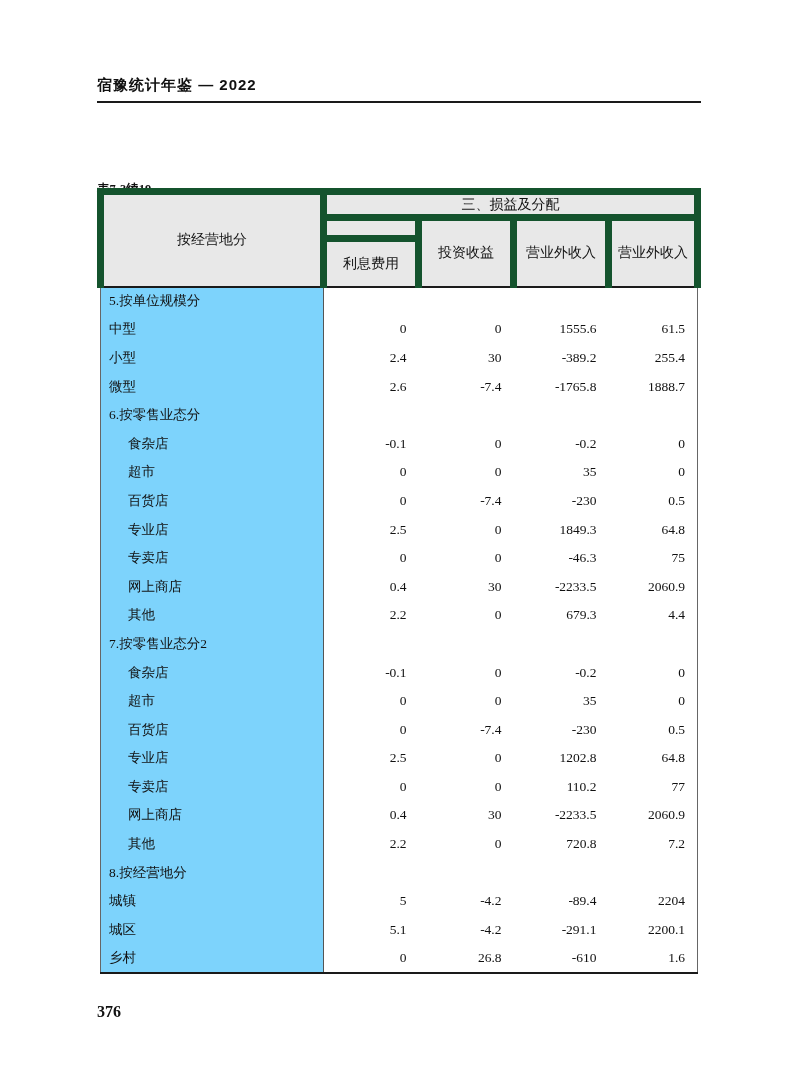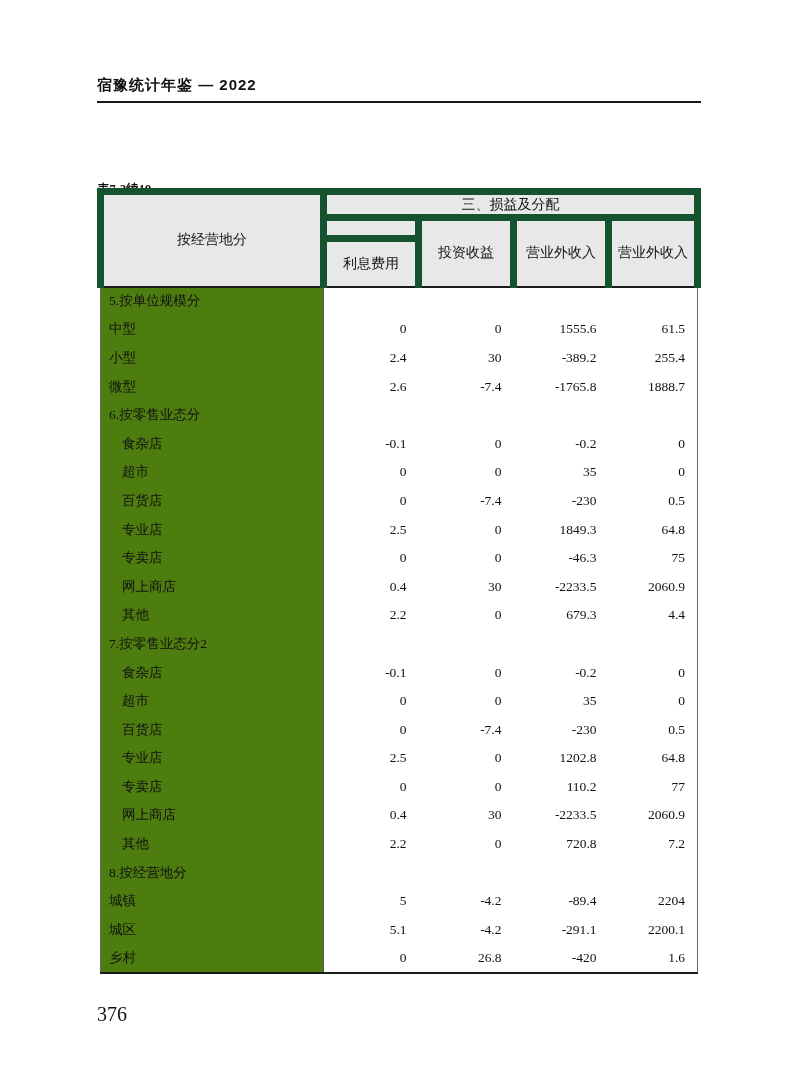--- a/index.html
+++ b/index.html
@@ -47,30 +47,31 @@
   tr.band1 { height: 26px; }
   tr.band2 { height: 21px; }
   tr.band3 { height: 48px; }
   thead th.hdr-bottom { border-bottom: 2.5px solid #1a1a1a; }
   tbody td {
     border: none; padding: 0;
     font-size: 13.5px; height: 28.6px;
     overflow: hidden; white-space: nowrap;
   }
   tbody td.stub {
-    background: #4d7c0f;
+    background: #7dd3fc;
     border-right: 1px solid #555;
     padding-left: 8px;
     text-align: left;
   }
-  tbody td.stub.indent { padding-left: 21px; }
+  tbody td.stub.indent { padding-left: 27px; }
   tbody td.num { text-align: right; padding-right: 12px; }
   .page-number {
     position: absolute; left: 97px; top: 1003px;
-    font-size: 20px;
+    font-size: 16px;
+    font-weight: bold;
   }
 </style>
 </head>
 <body>
 
 <div class="page">
 
   <div class="book-header">宿豫统计年鉴 — 2022</div>
 
 
@@ -258,21 +259,21 @@
           <td class="stub">城区</td>
           <td class="num">5.1</td>
           <td class="num">-4.2</td>
           <td class="num">-291.1</td>
           <td class="num">2200.1</td>
         </tr>
         <tr>
           <td class="stub">乡村</td>
           <td class="num">0</td>
           <td class="num">26.8</td>
-          <td class="num">-420</td>
+          <td class="num">-610</td>
           <td class="num">1.6</td>
         </tr>
       </tbody>
   </table>
 
   <div class="page-number">376</div>
 
 </div>
 
 </body></html>

